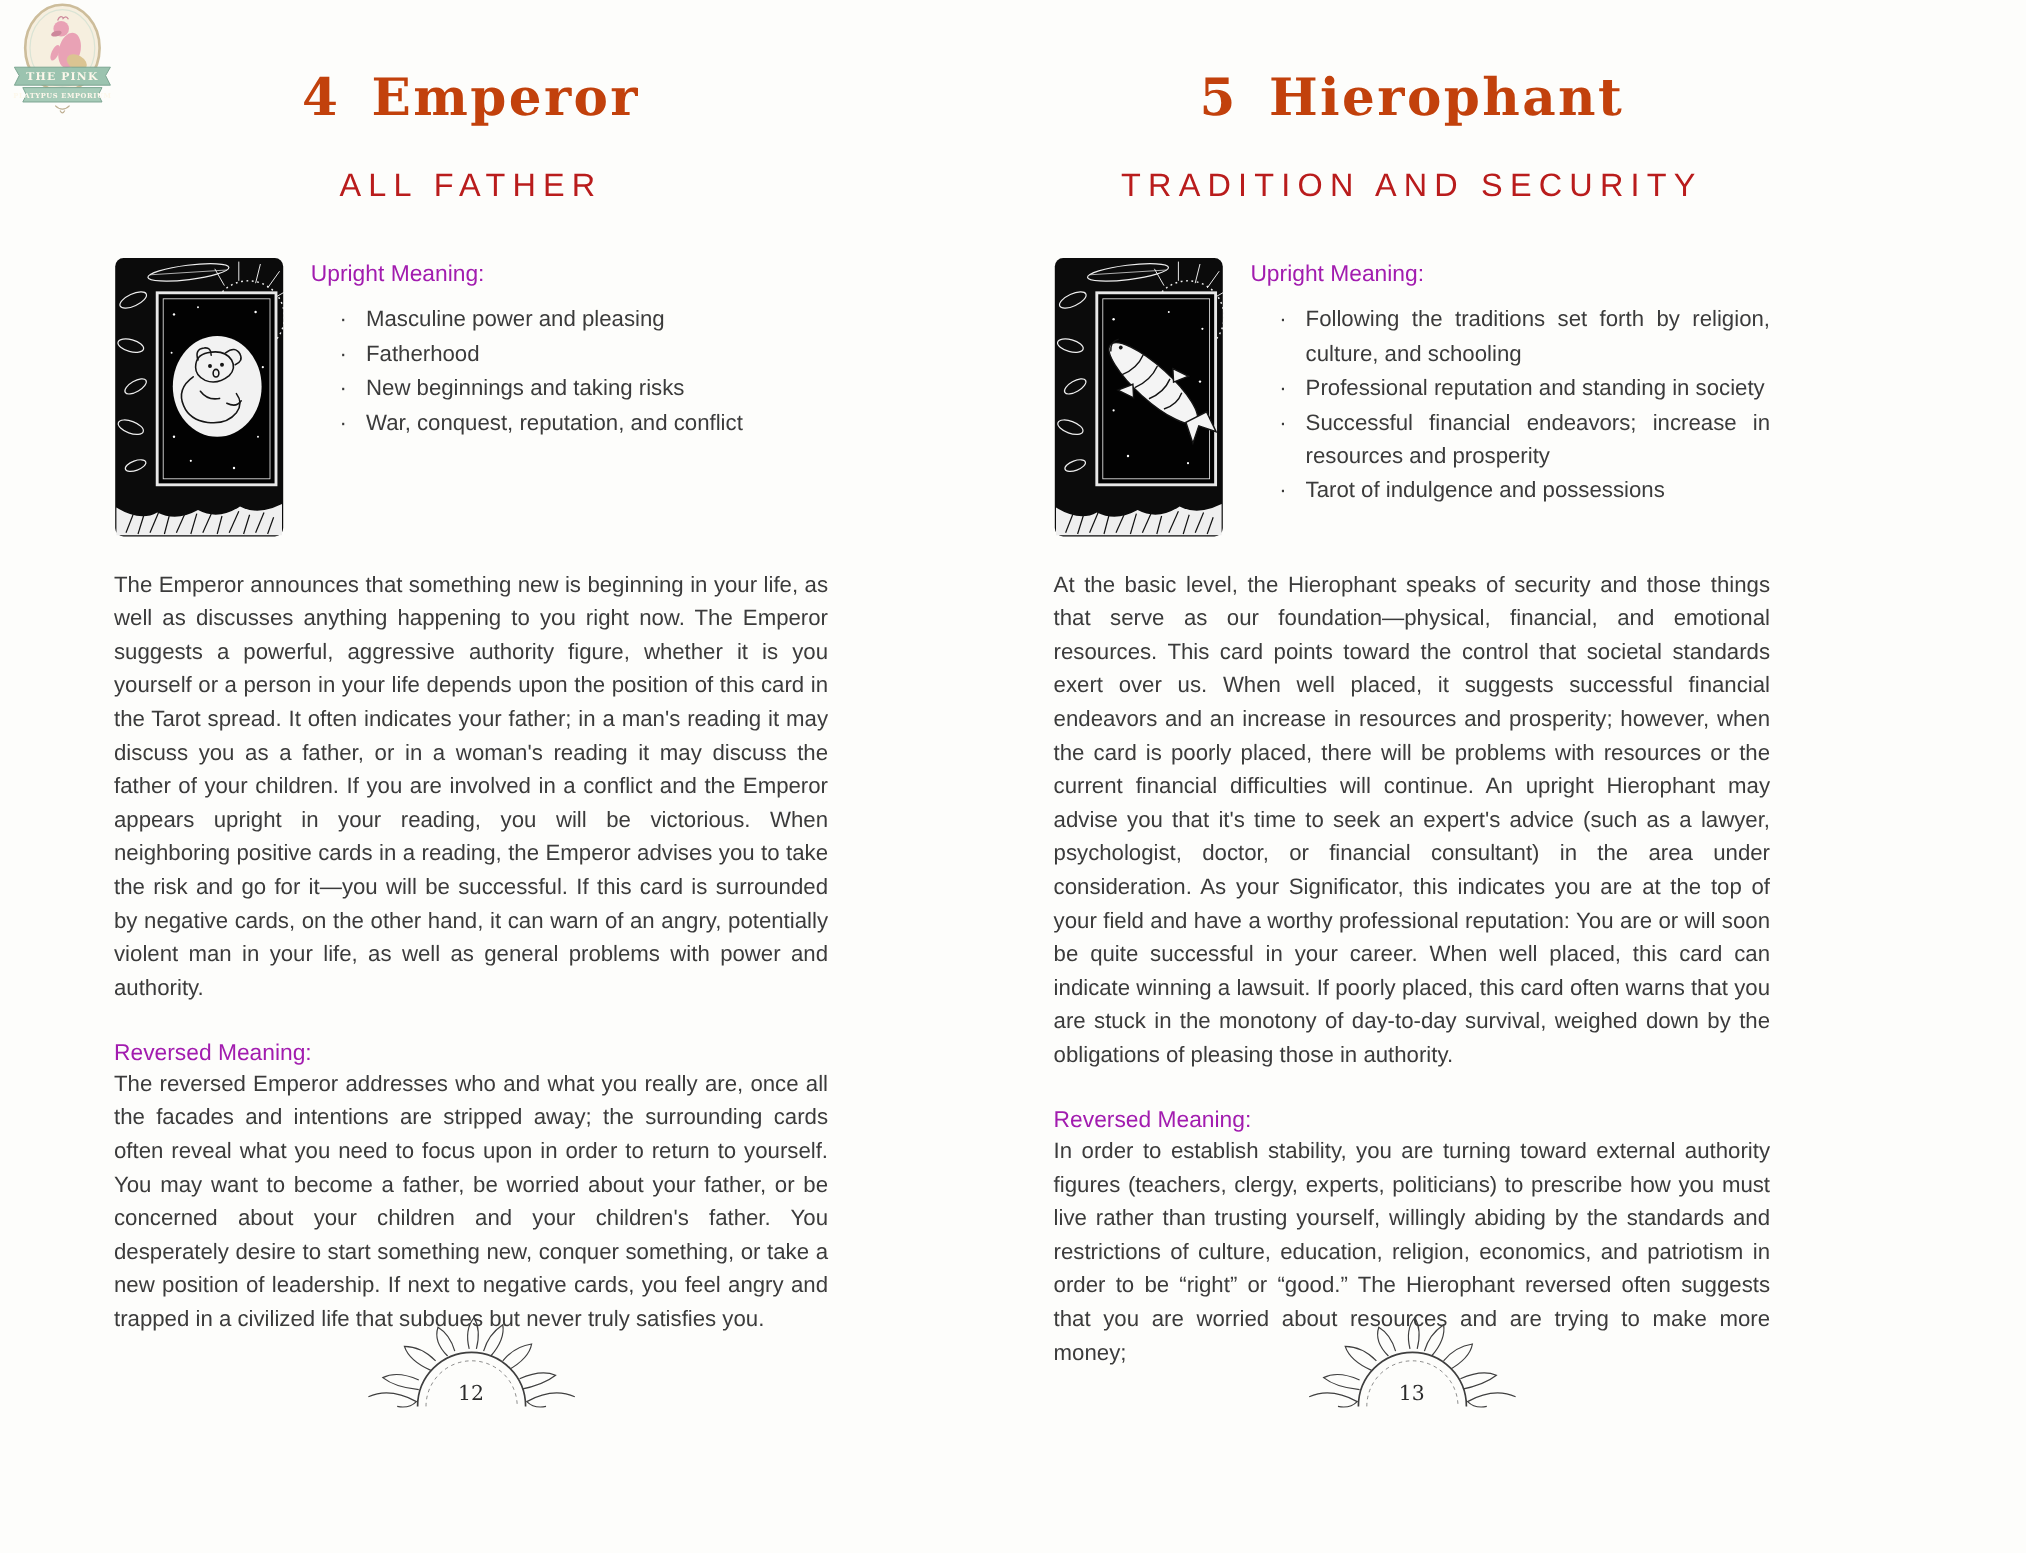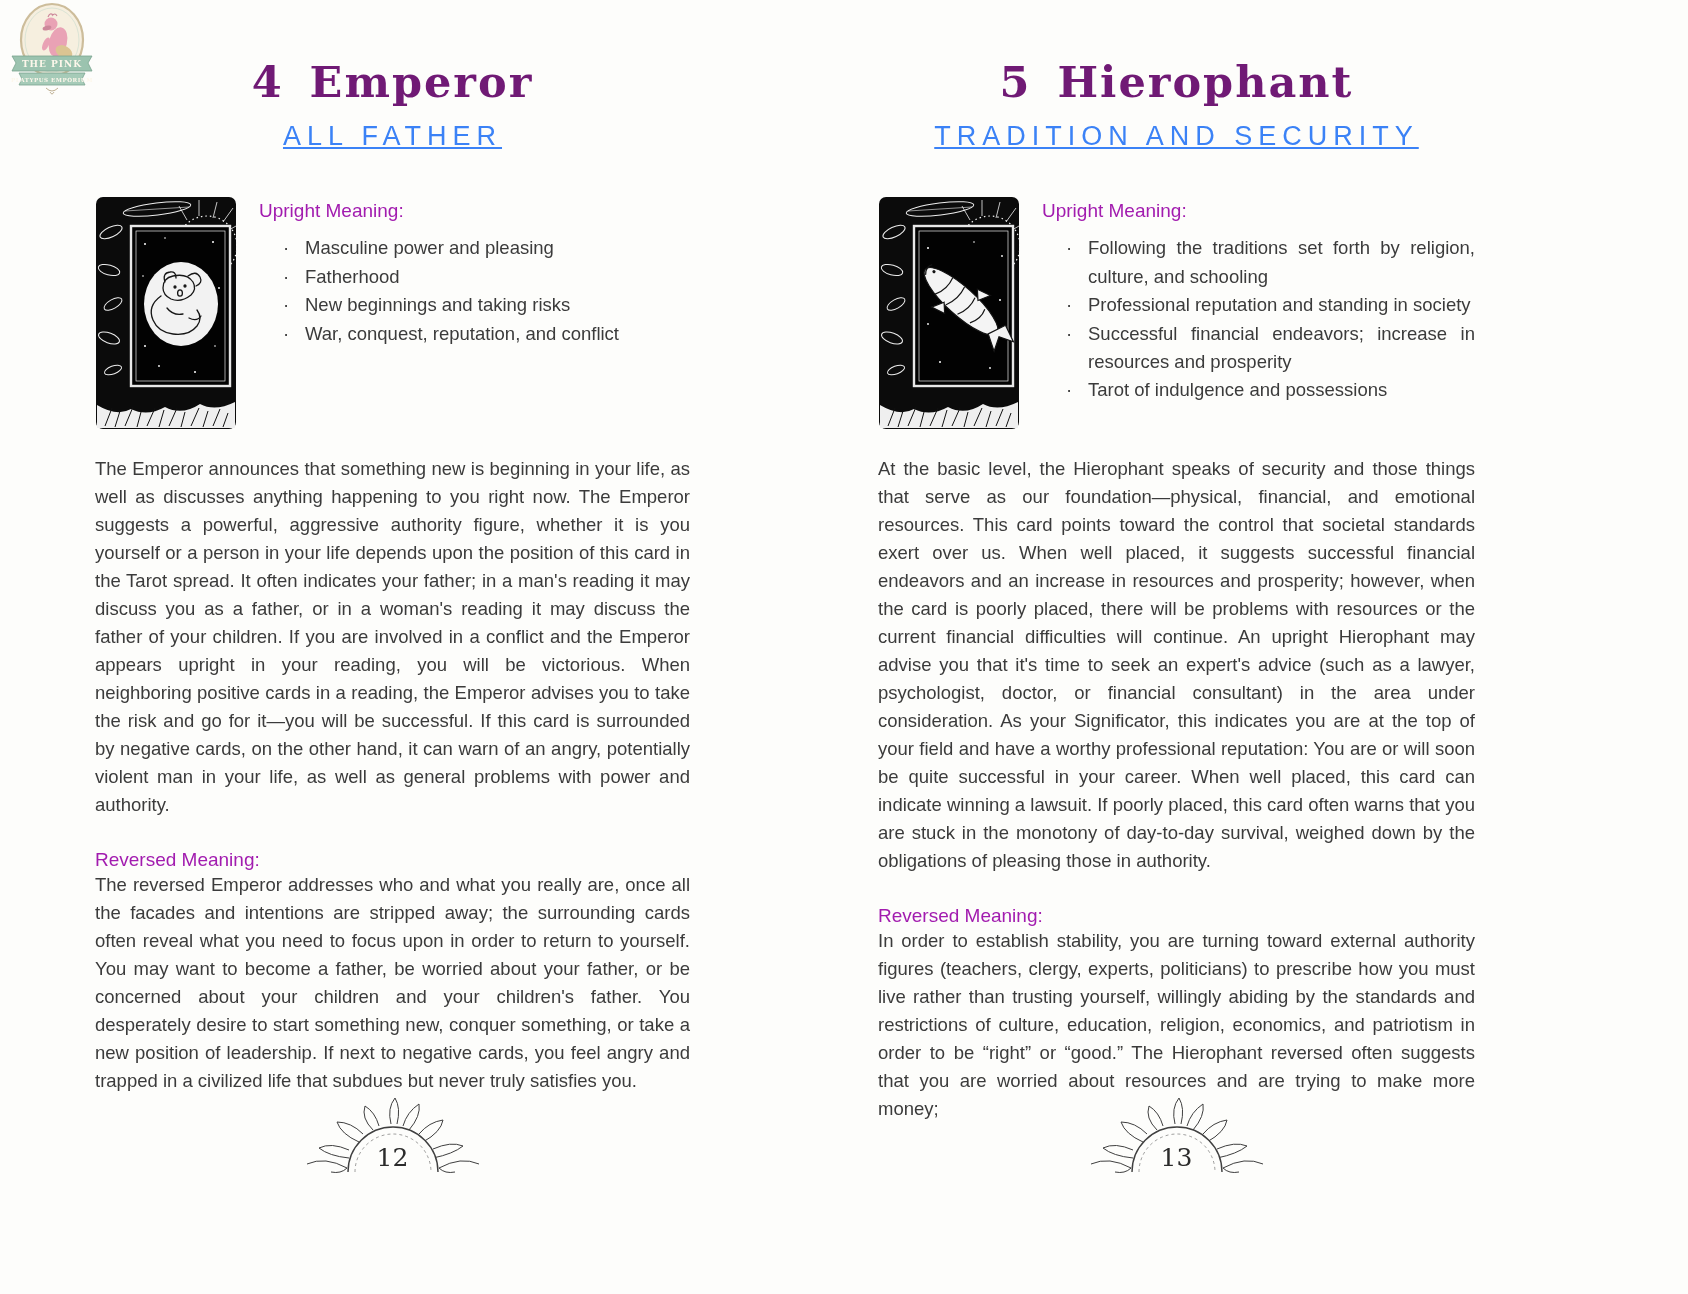--- a/index.html
+++ b/index.html
@@ -11,26 +11,26 @@
   }
   .watermark { position:absolute; top:2px; left:2px; width:100px; height:106px; opacity:.92; }
 
   .page { position:absolute; top:0; height:100%; }
   .page.left  { left:95px;  width:595px; }
   .page.right { left:878px; width:597px; }
 
   .card-title {
     margin:58px 0 0; text-align:center;
     font-family:"DejaVu Serif", serif; font-weight:700;
-    font-size:43px; line-height:1.15; letter-spacing:2px; color:#701a75;
+    font-size:43px; line-height:1.15; letter-spacing:2px; color:#c2410c;
   }
   .card-title .num { margin-right:26px; }
   .card-subtitle {
-    margin-top:14px; text-align:center;
-    font-size:27px; letter-spacing:6px; color:#3b82f6;text-decoration:underline;
+    margin-top:32px; text-align:center;
+    font-size:27px; letter-spacing:6px; color:#b91c1c;
   }
   .card-row { margin-top:44px; display:flex; }
   .card-art { width:142px; height:235px; flex:none; }
   .card-art svg { width:100%; height:100%; display:block; }
 
   .meanings { margin-left:22px; flex:1; padding-top:4px; }
   .meaning-heading { font-size:19px; color:#a21caf; }
   .meaning-heading.reversed { margin-top:30px; }
 
   .bullets { margin:12px 0 0; padding:0 0 0 24px; list-style:none; }
@@ -42,21 +42,21 @@
     margin:24px 0 0; font-size:18.5px; line-height:28px;
     color:#3b3b3b; text-align:justify;
   }
   .body-text.tight { margin-top:0; }
 
   .footer { position:absolute; top:1090px; left:50%; transform:translateX(-50%);
             width:180px; height:84px; }
   .footer svg { width:180px; height:84px; display:block; }
   .pagenum {
     position:absolute; left:50%; bottom:2px; transform:translateX(-50%);
-    font-family:"DejaVu Serif", serif; font-size:25px; color:#2b2b2b;
+    font-family:"DejaVu Serif", serif; font-size:17px; color:#2b2b2b;
   }
 
   .logo-text1 { font-family:"DejaVu Serif", serif; font-size:9px; font-weight:bold;
                 fill:#fdf7ea; letter-spacing:1px; }
   .logo-text2 { font-family:"DejaVu Serif", serif; font-size:5.6px; font-weight:bold;
                 fill:#fdf7ea; letter-spacing:.5px; }
 </style>
 </head>
 <body>
 

